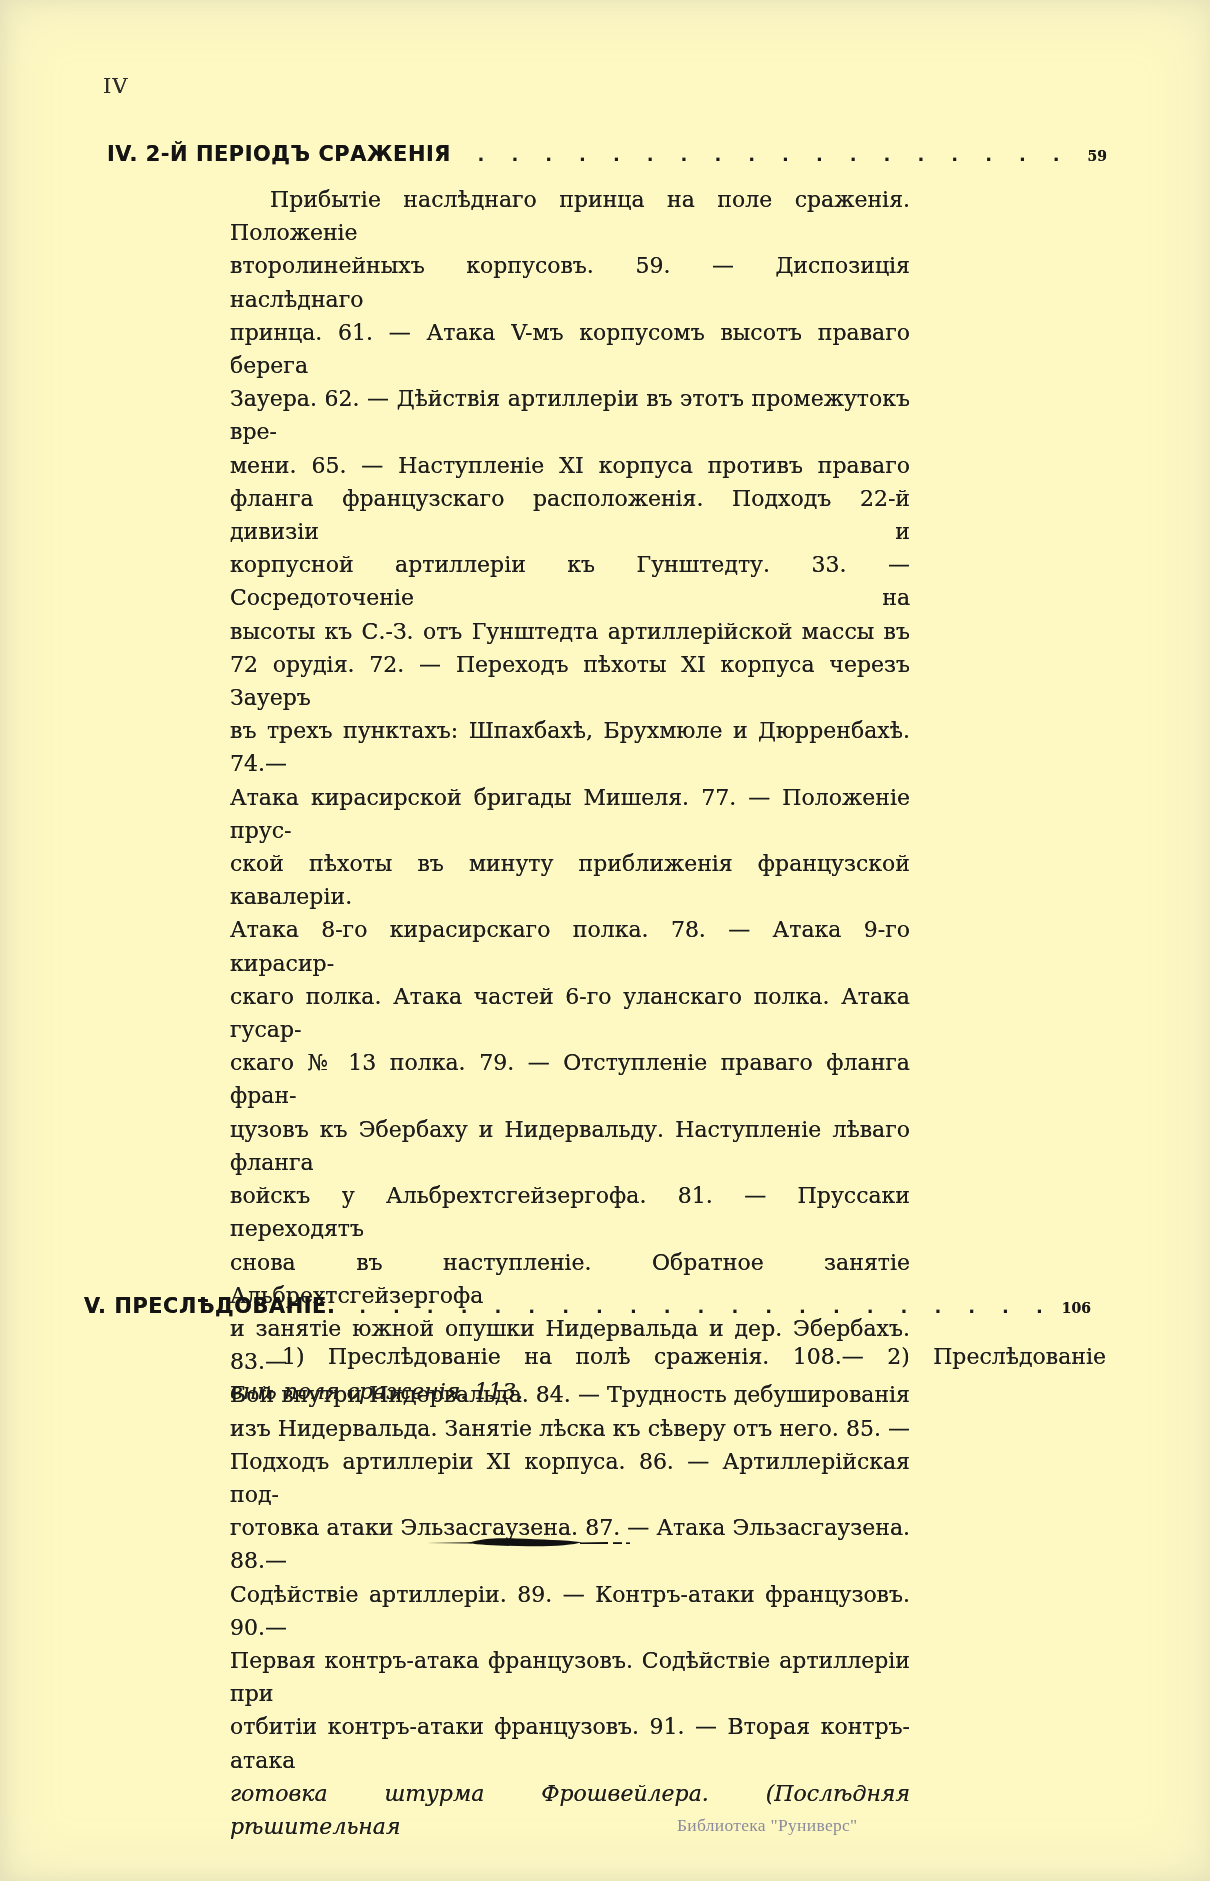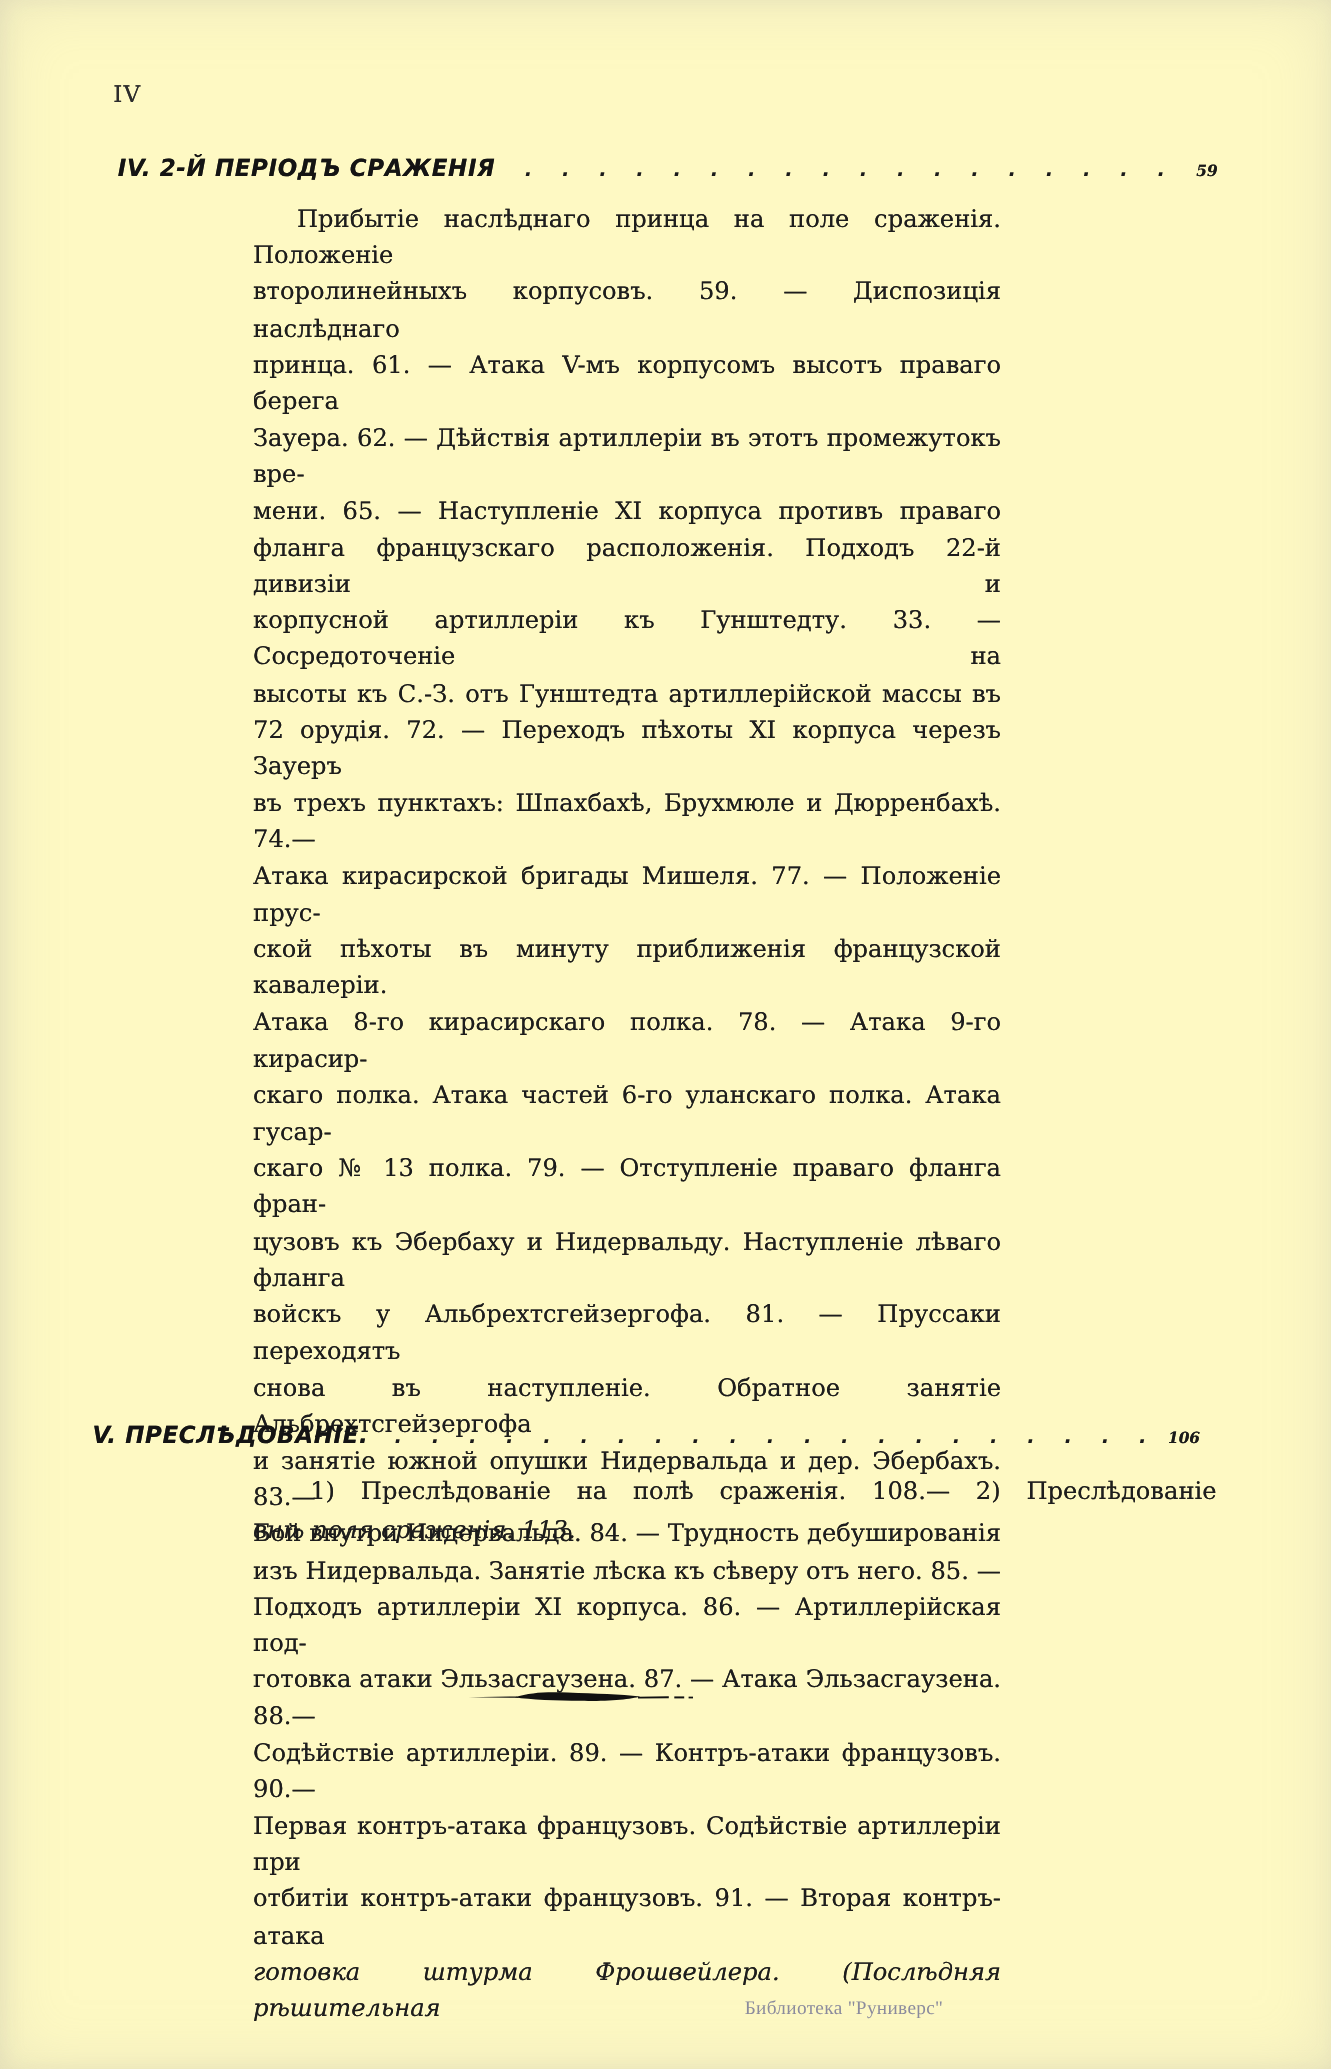--- a/index.html
+++ b/index.html
@@ -19,21 +19,20 @@
   .folio{
     position:absolute;left:103px;top:74px;
     font-size:21px;letter-spacing:1px;color:#2c2c2c;
     font-family:"DejaVu Serif",serif;
   }
 
   .toc-heading{
     position:absolute;
     display:flex;align-items:baseline;
     font-family:"DejaVu Sans","Liberation Sans",sans-serif;
-    font-style:italic;
   }
   .toc-heading .label{
     font-weight:bold;font-size:21.5px;letter-spacing:0.6px;
     white-space:nowrap;color:#141414;
     transform:scaleX(0.97);transform-origin:left;
   }
   .toc-heading .leader{
     flex:1;overflow:hidden;white-space:nowrap;
     letter-spacing:27px;font-size:18px;font-weight:bold;
     margin:0 6px 0 16px;color:#1a1a1a;

